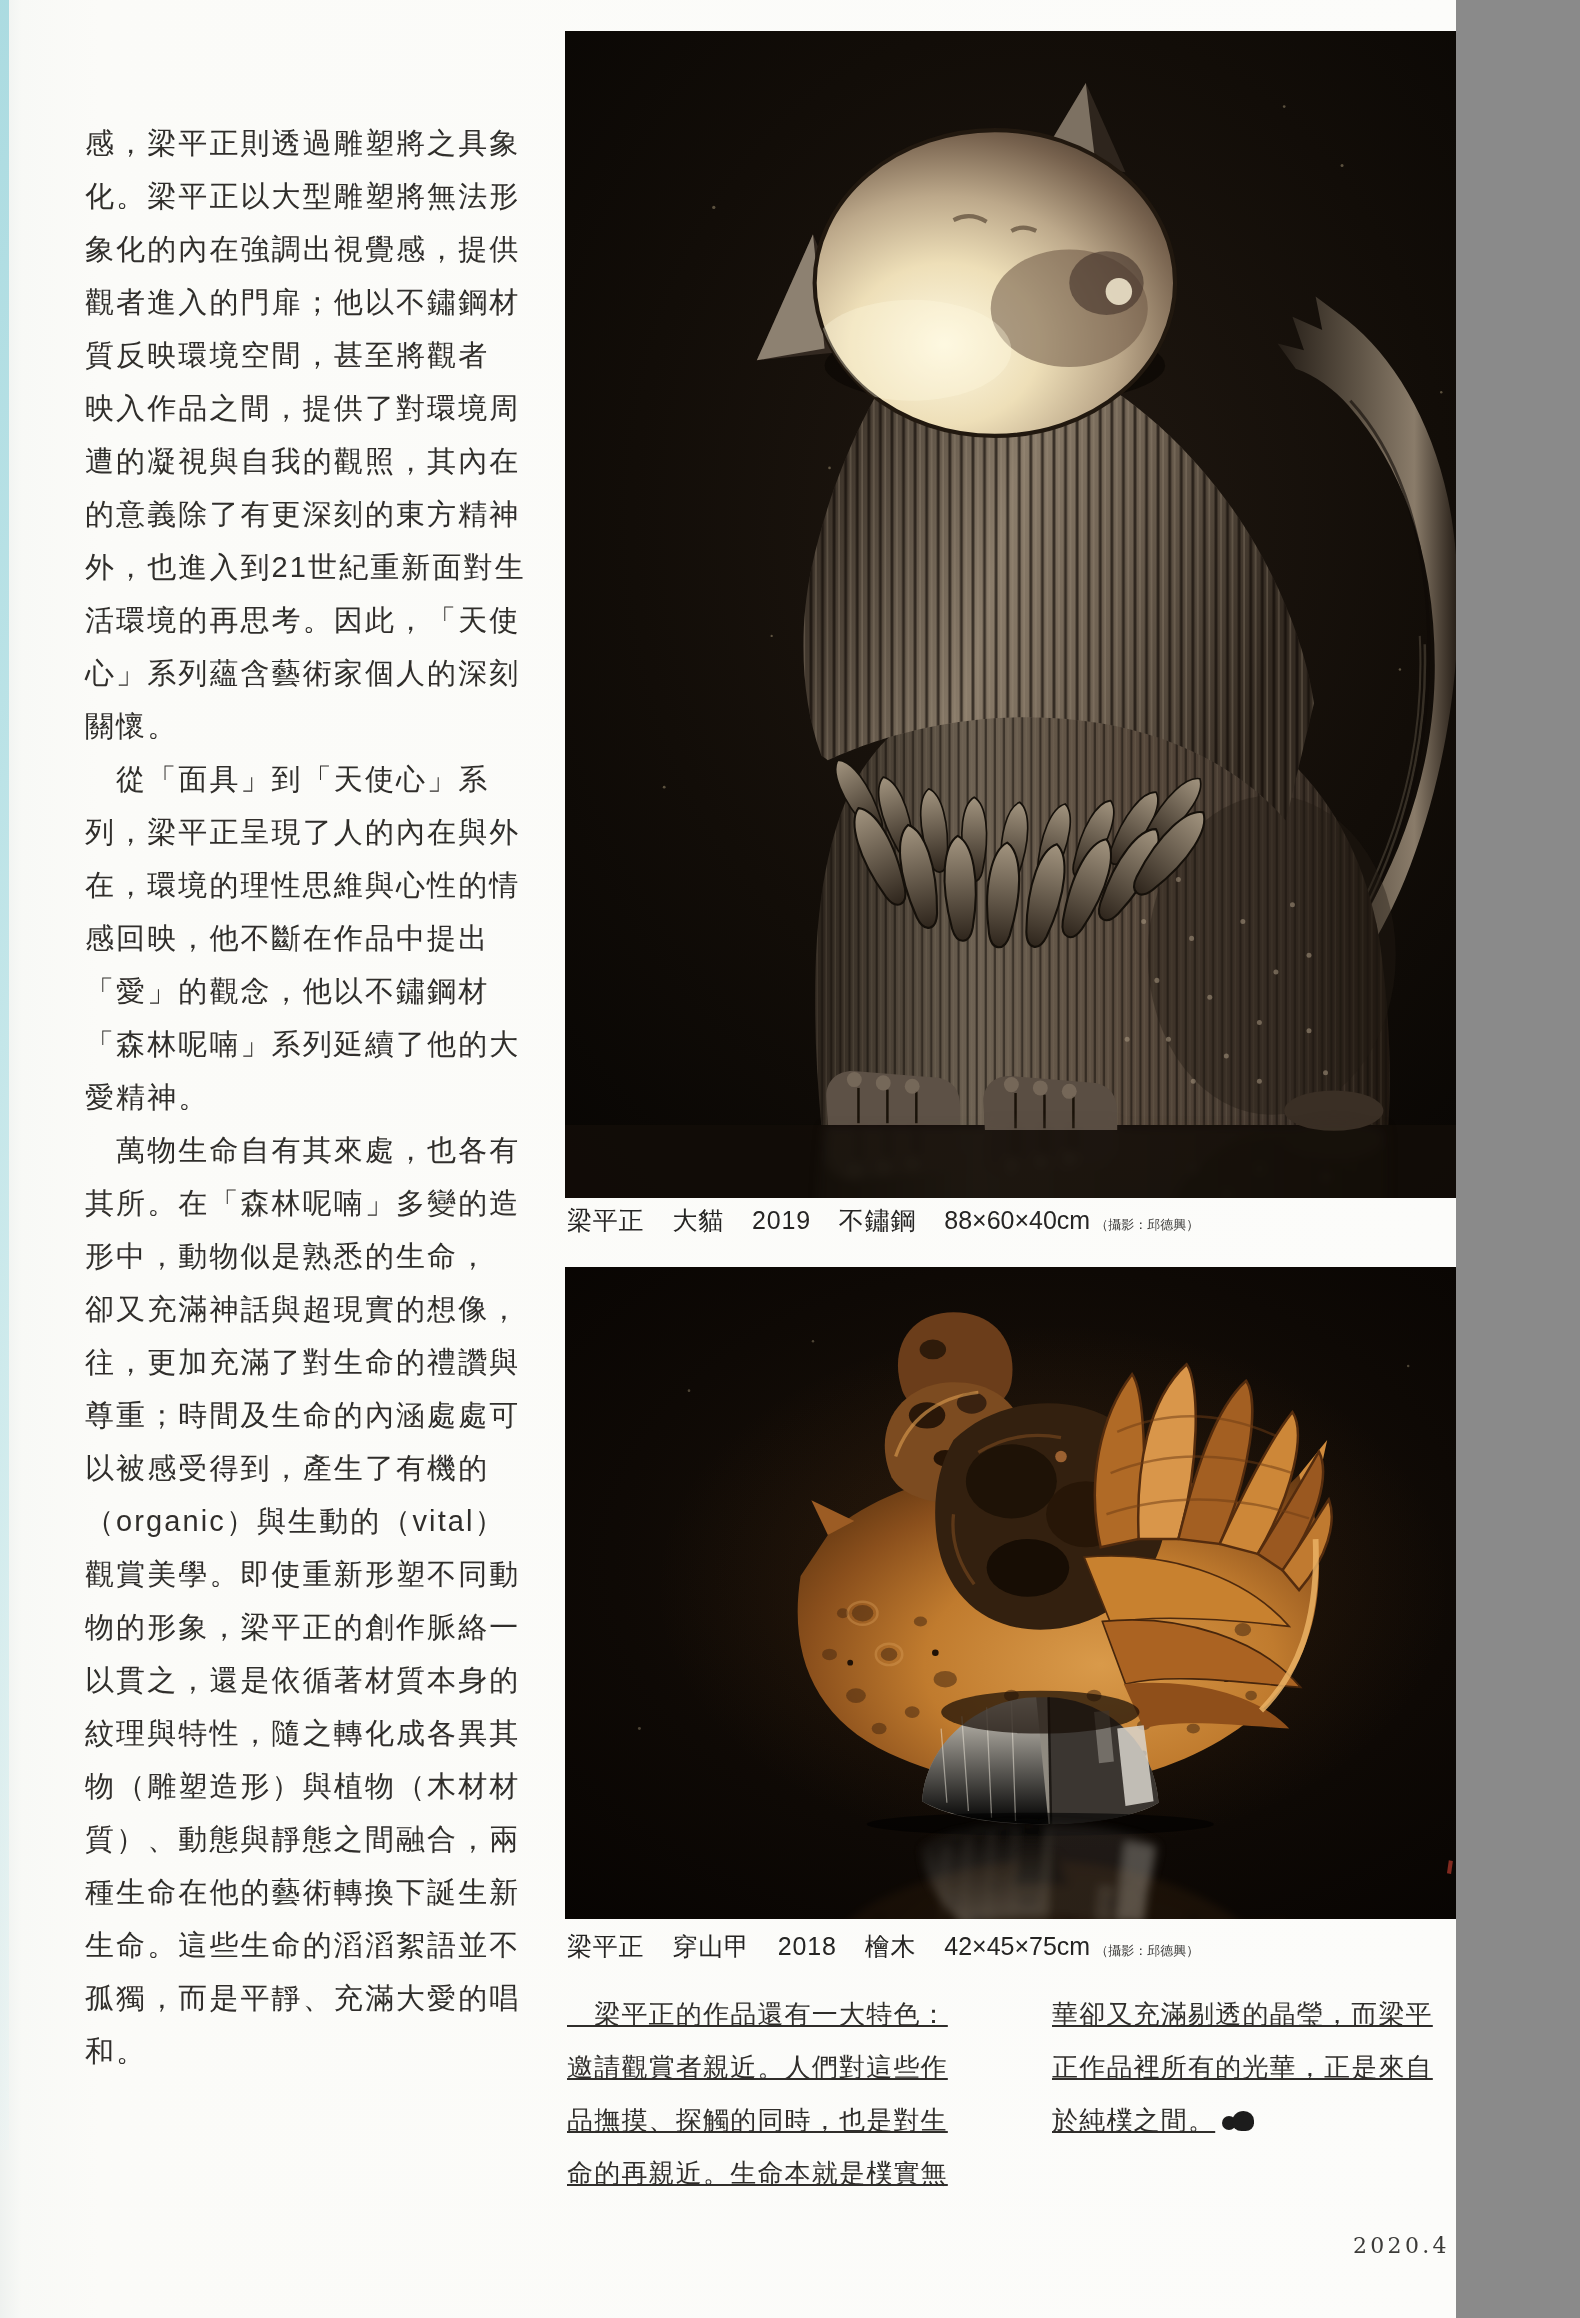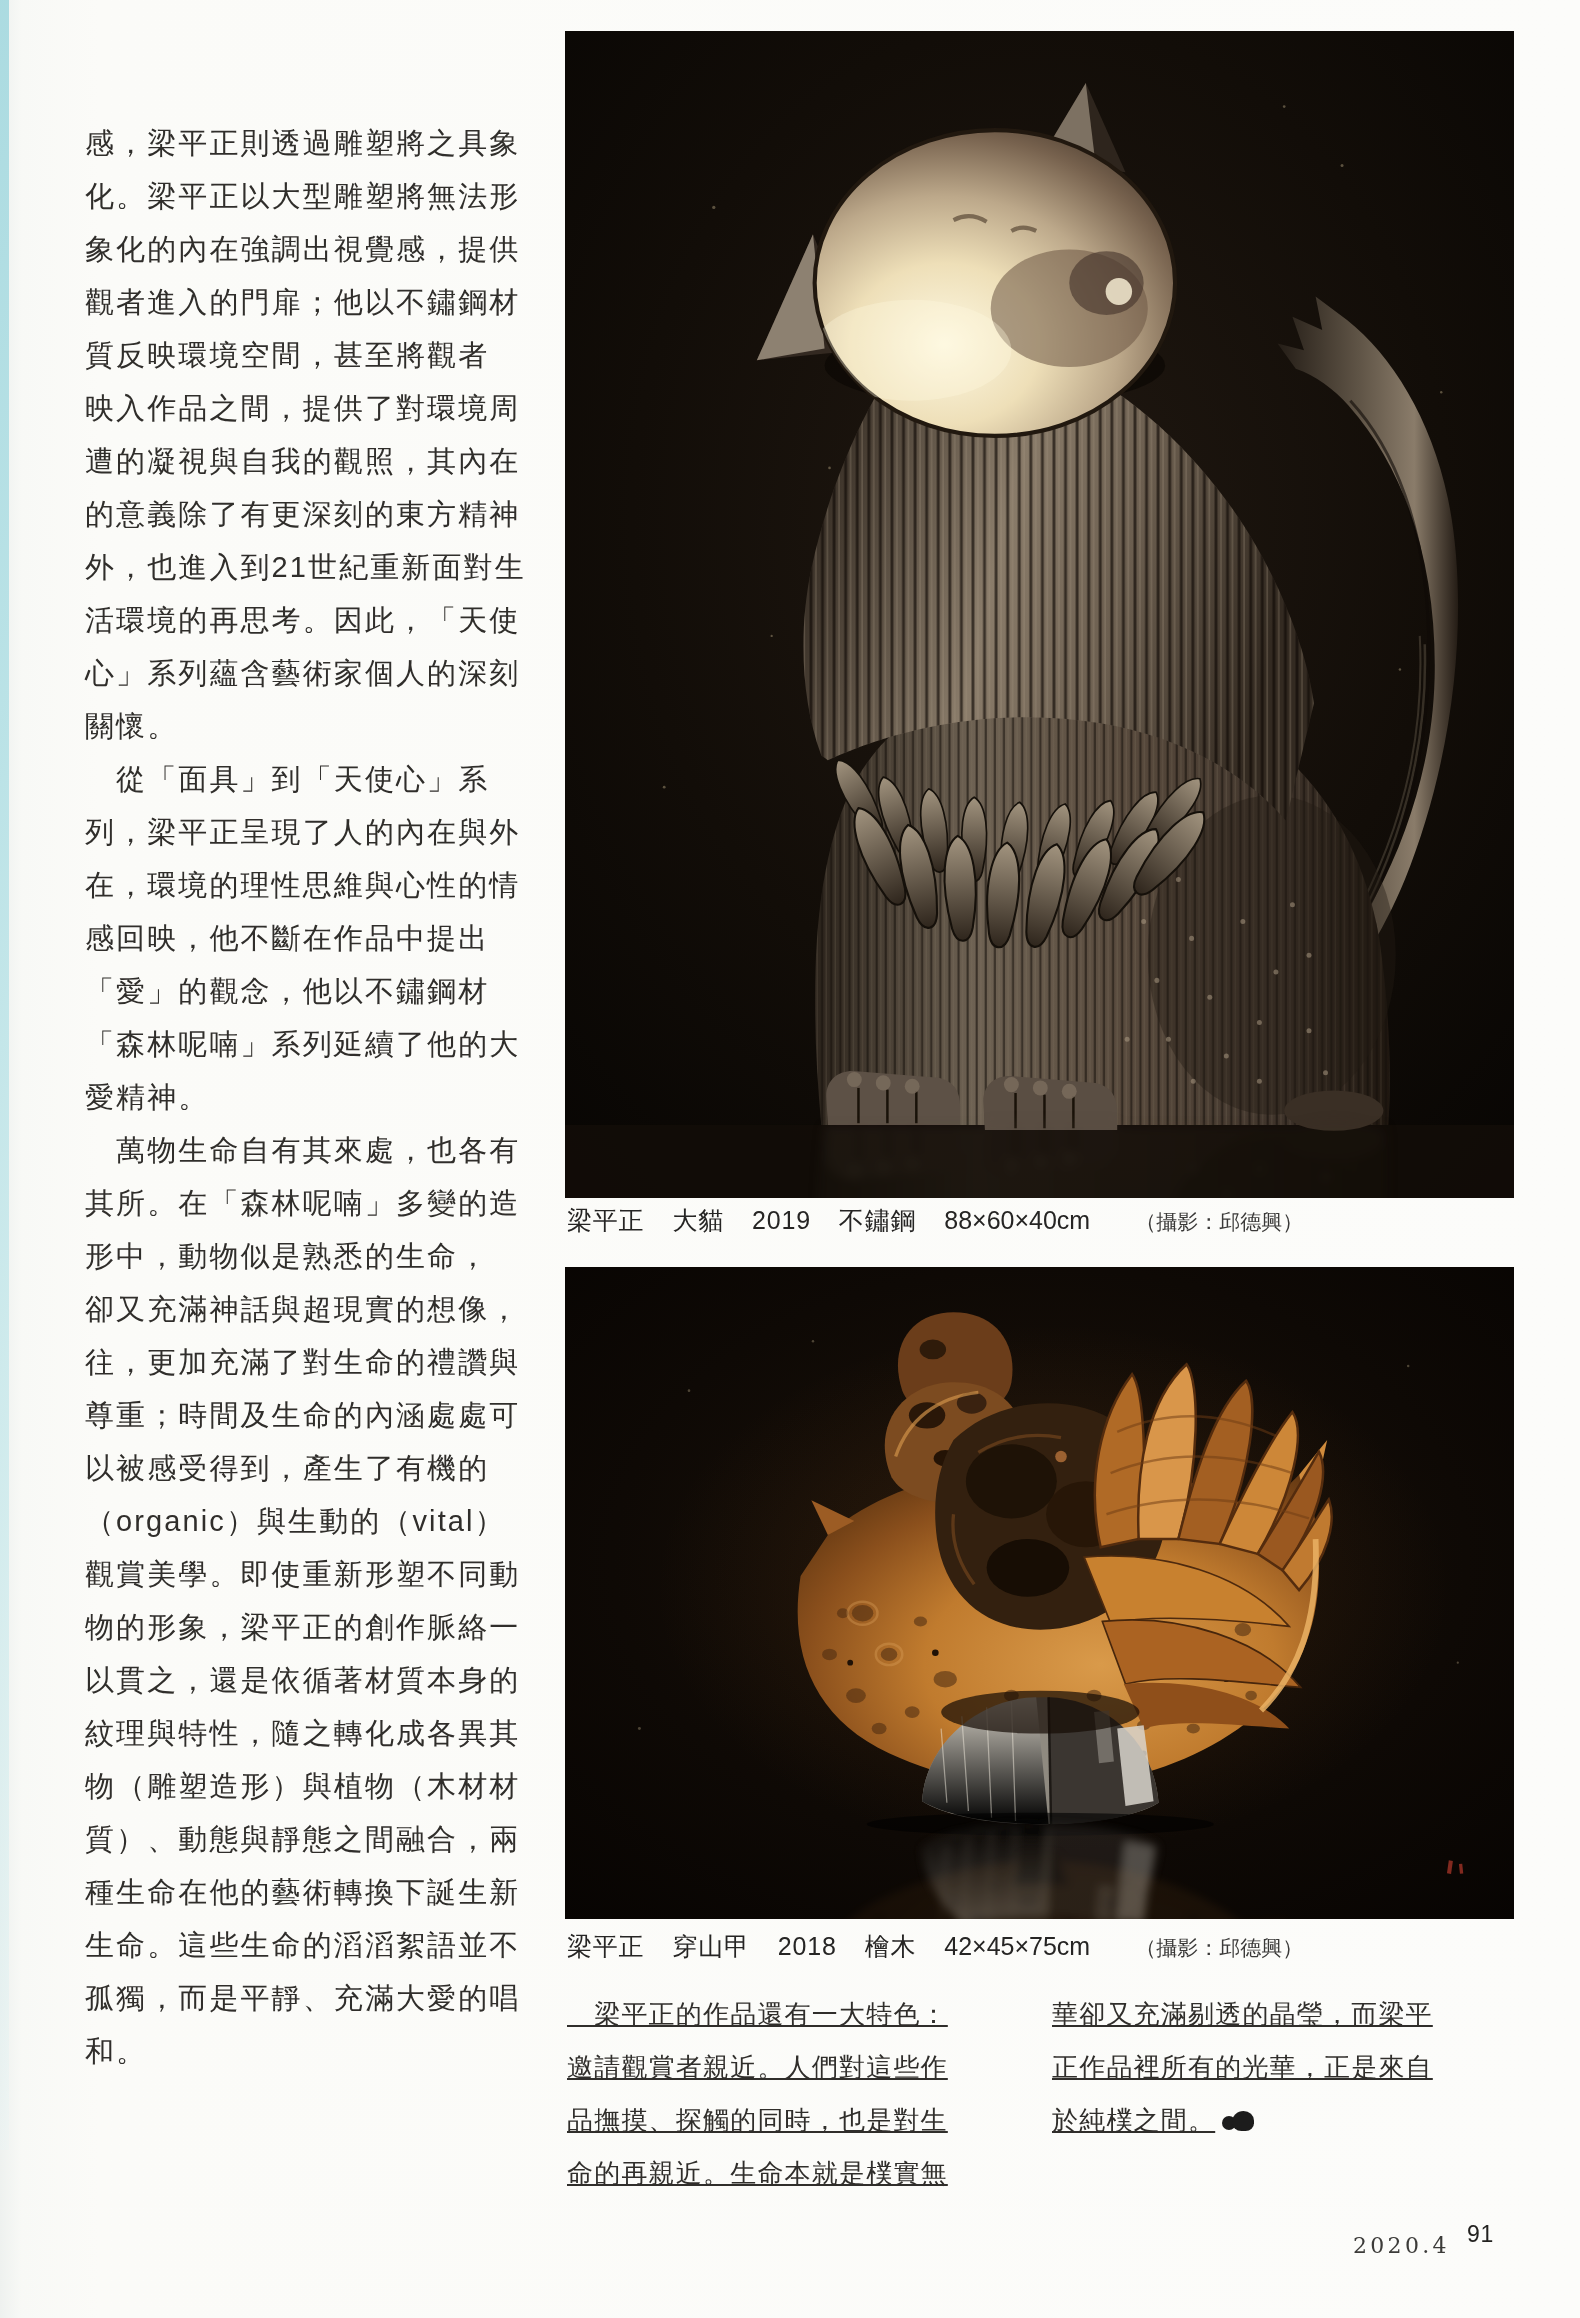--- a/index.html
+++ b/index.html
@@ -1,33 +1,33 @@
 <!DOCTYPE html>
 <html lang="zh-Hant" style="font-size:13.2px"><head>
 <meta charset="utf-8">
 <style>
   html,body{margin:0;padding:0;background:#8a8a8a;}
   .page{
-    position:relative;width:1580px;height:2319px;overflow:hidden;
+    position:relative;width:1456px;height:2319px;overflow:hidden;
     background:linear-gradient(90deg,#eef1ef 0px,#f8f9f6 21.5px,#fbfbf8 99px,#fcfcfa 100%);
     font-family:"Liberation Sans","DejaVu Sans",sans-serif;color:#2e2c2a;
   }
   .edge-strip{position:absolute;left:0;top:0;width:9px;height:2150px;
     background:linear-gradient(180deg,rgba(168,218,224,.95) 0%,rgba(178,224,229,.85) 35%,rgba(198,233,236,.7) 70%,rgba(230,245,246,.25) 100%);}
   .col .line{white-space:nowrap;overflow:visible;}
   .left-col{position:absolute;left:85px;top:117px;width:463px;font-size:29px;letter-spacing:2.1px;color:#302e2b;}
   .left-col .line{height:53px;line-height:53px;}
   .photo{position:absolute;left:565px;background:#0b0806;}
   .photo svg{display:block;width:100%;height:100%;}
   .photo1{top:31px;width:949px;height:1167px;}
   .photo2{top:1267px;width:949px;height:652px;}
   .caption{position:absolute;left:567px;white-space:nowrap;font-size:25px;color:#262524;letter-spacing:0.8px;}
   .caption .cap-part{margin-right:28px;}
   .caption .cap-dim{margin-right:5px;letter-spacing:0;}
-  .caption .cap-credit{font-size:21px;color:#3a3938;letter-spacing:0;margin-left:40px;}
+  .caption .cap-credit{font-size:13px;color:#3a3938;letter-spacing:0;}
   .caption1{top:1204px;}
   .caption2{top:1930px;}
   .bcol{position:absolute;top:1988px;width:413px;font-size:26px;letter-spacing:1.2px;color:#302e2b;text-decoration:underline;}
   .bcol .line{height:53px;line-height:53px;}
   .bcol-left{left:567px;}
   .bcol-right{left:1052px;}
   .end-mark{display:inline-block;position:relative;width:36px;height:21.5px;vertical-align:-1.7px;margin-left:6.6px;}
   .end-mark::before{content:"";position:absolute;left:0;bottom:0.8px;width:14px;height:14px;border-radius:50%;background:#1c1c1c;}
   .end-mark::after{content:"";position:absolute;left:10.7px;bottom:0;width:21.5px;height:20px;background:#1c1c1c;
     border-radius:55% 50% 40% 45%;}

